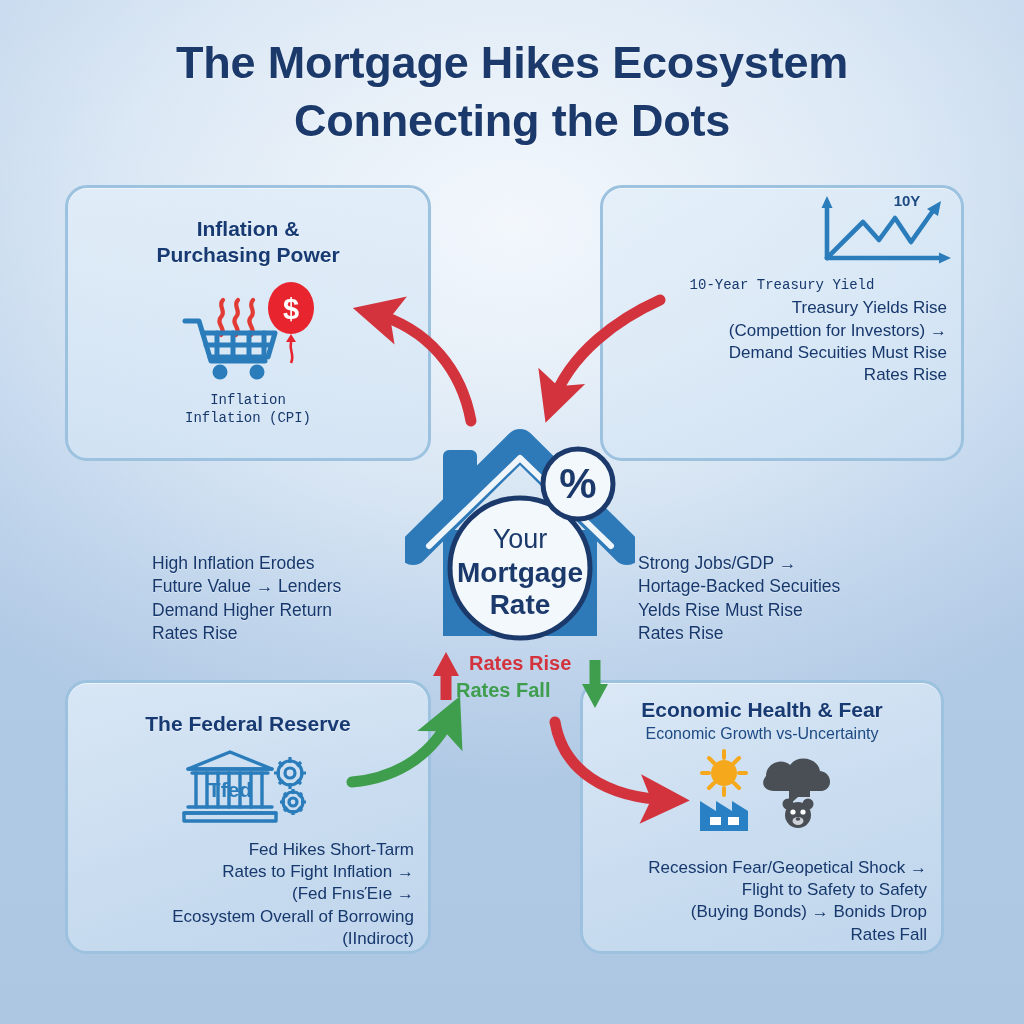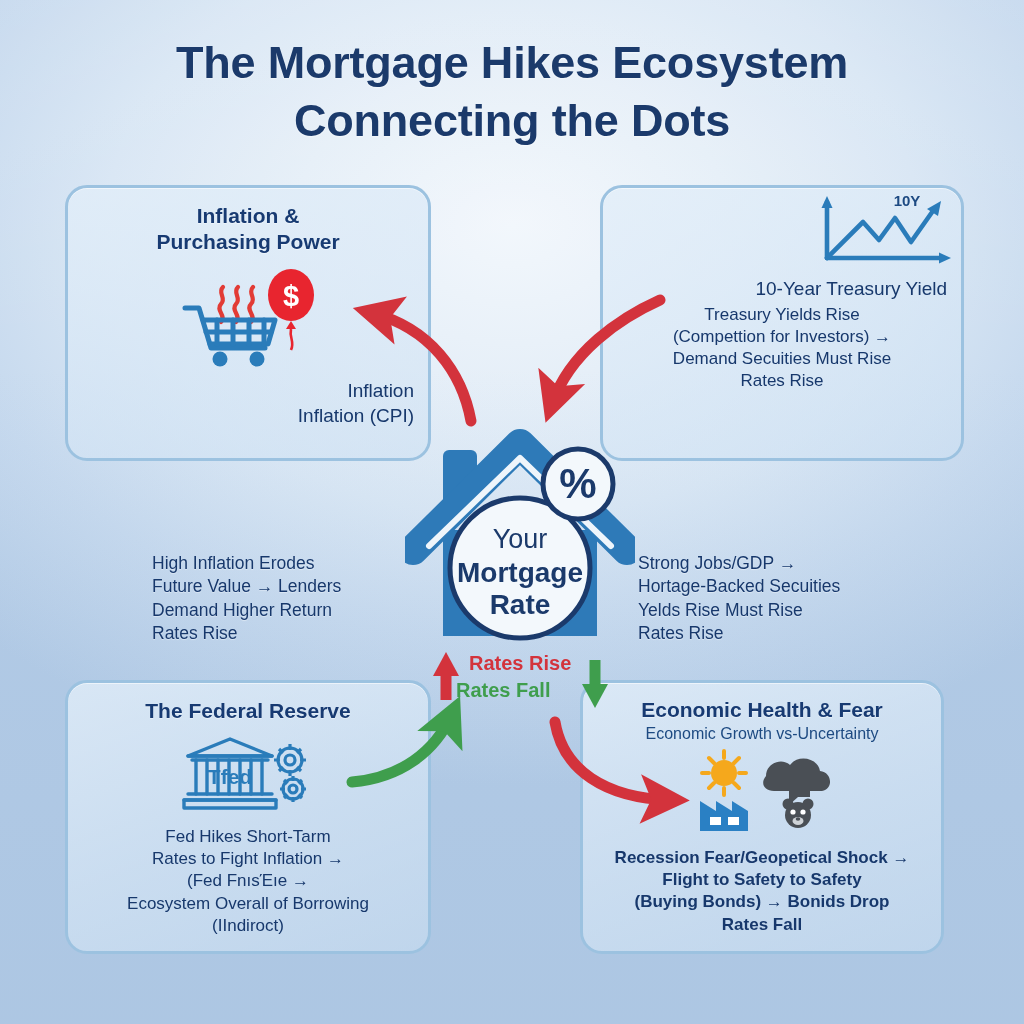--- a/index.html
+++ b/index.html
@@ -36,31 +36,31 @@
     box-shadow:inset 0 1px 0 rgba(255,255,255,.55);
     z-index:3;
   }
   #panel-tl{left:65px;top:185px;width:360px;height:270px;}
   #panel-tr{left:600px;top:185px;width:358px;height:270px;}
   #panel-bl{left:65px;top:680px;width:360px;height:268px;}
   #panel-br{left:580px;top:680px;width:358px;height:268px;}
 
   .p-head{
     text-align:center;color:#173a72;font-weight:bold;font-size:21px;
-    line-height:1.25;margin-top:15px;padding:0 12px;
+    line-height:1.25;margin-top:28px;padding:0 12px;
     text-shadow:0 1px 1px rgba(255,255,255,.5);
   }
   .p-sub{
     text-align:center;color:#1d4a82;font-size:16px;margin-top:2px;padding:0 10px;
   }
   .p-cap{
-    text-align:right;color:#17386c;font-size:19px;line-height:1.32;padding:0 14px;
+    text-align:center;color:#17386c;font-size:14px;line-height:1.32;padding:0 14px;font-family:Liberation Mono, monospace;
   }
   .p-body{
-    text-align:center;color:#17386c;font-size:17px;line-height:1.30;padding:0 14px;margin-top:3px;
+    text-align:right;color:#17386c;font-size:17px;line-height:1.30;padding:0 14px;margin-top:3px;
   }
   .icon-wrap{display:flex;align-items:center;justify-content:center;margin-top:8px;}
 
   
   .sidetext{
     position:absolute;text-align:left;color:#17386c;
     font-size:17.5px;line-height:1.34;z-index:4;
     text-shadow:0 1px 1px rgba(255,255,255,.45);
   }
   #text-left{left:152px;top:552px;width:250px;}
@@ -236,21 +236,21 @@
           <circle cx="112" cy="66" r="13" fill="#4a4f55"></circle>
           <circle cx="102" cy="55" r="5.5" fill="#4a4f55"></circle>
           <circle cx="122" cy="55" r="5.5" fill="#4a4f55"></circle>
           <circle cx="107" cy="63" r="2.6" fill="#ffffff"></circle>
           <circle cx="117" cy="63" r="2.6" fill="#ffffff"></circle>
           <ellipse cx="112" cy="72" rx="5.5" ry="4" fill="#cfd3d7"></ellipse>
           <ellipse cx="112" cy="70" rx="2.3" ry="1.7" fill="#4a4f55"></ellipse>
         </g>
       </svg>
     </div>
-    <div class="p-body" style="margin-top:14px;font-weight:bold;">
+    <div class="p-body" style="margin-top:24px;">
       <span>Recession Fear/Geopetical Shock →</span><br>
       <span>Flight to Safety to Safety</span><br>
       <span>(Buying Bonds) → Bonids Drop</span><br>
       <span>Rates Fall</span>
     </div>
   </div>
 
   <div class="sidetext" id="text-left">
     <span>High Inflation Erodes</span><br>
     <span>Future Value → Lenders</span><br>

